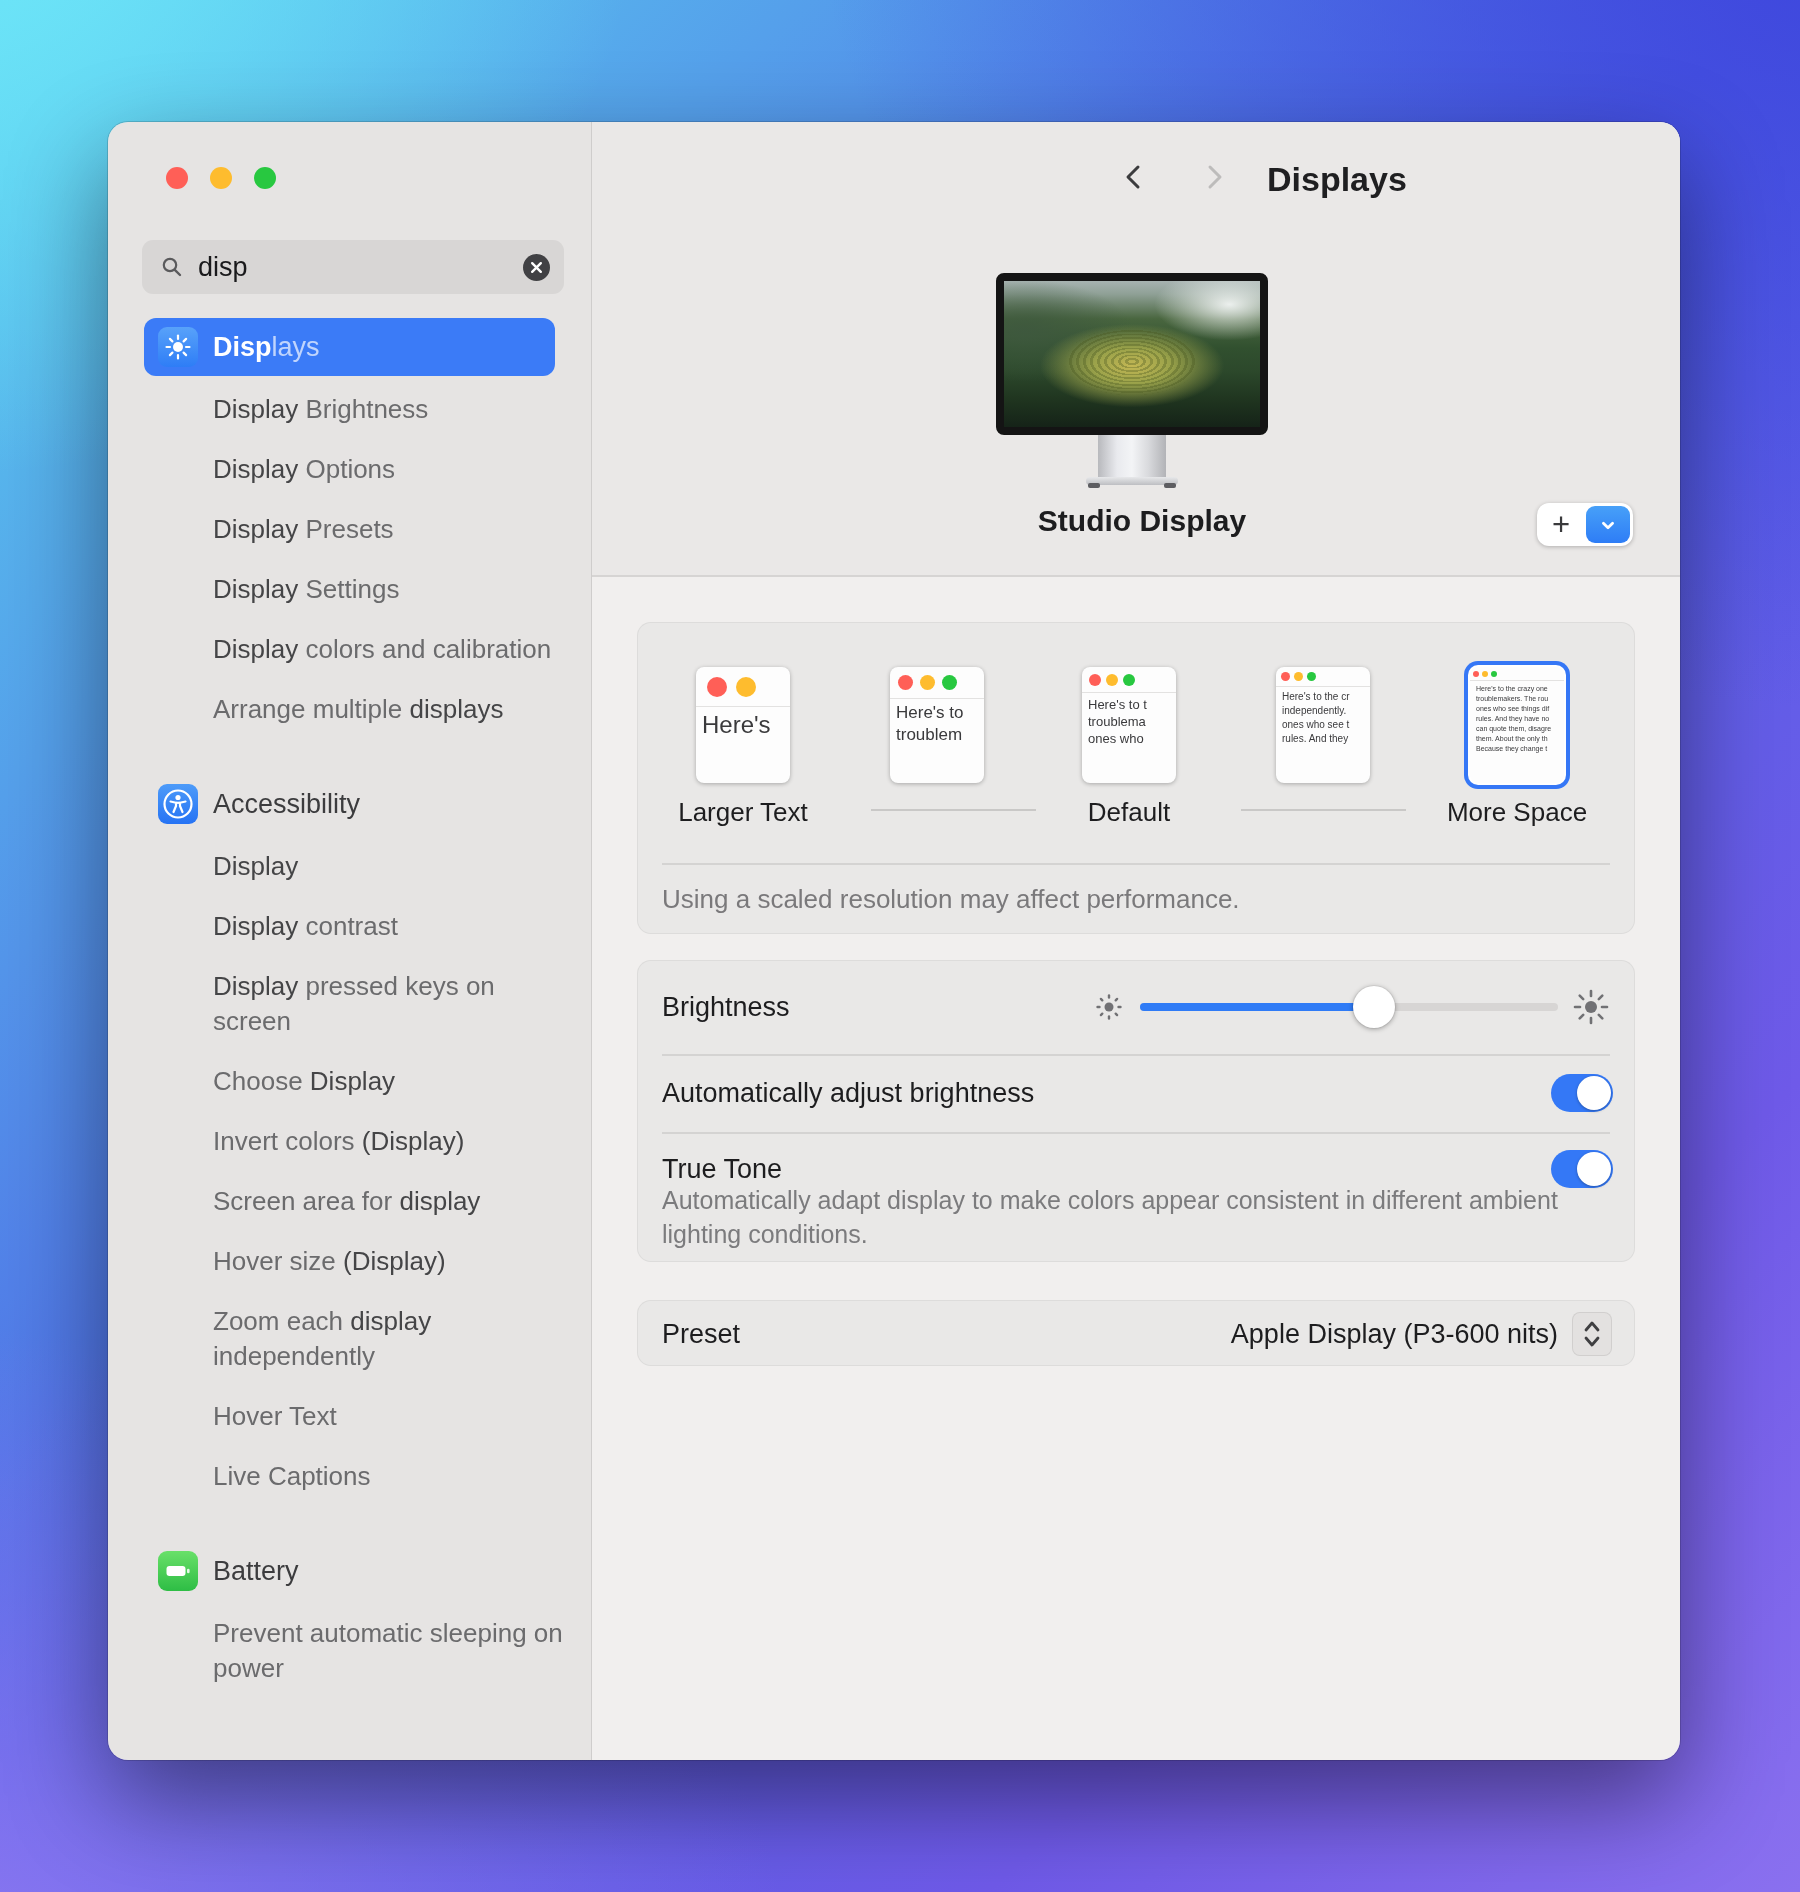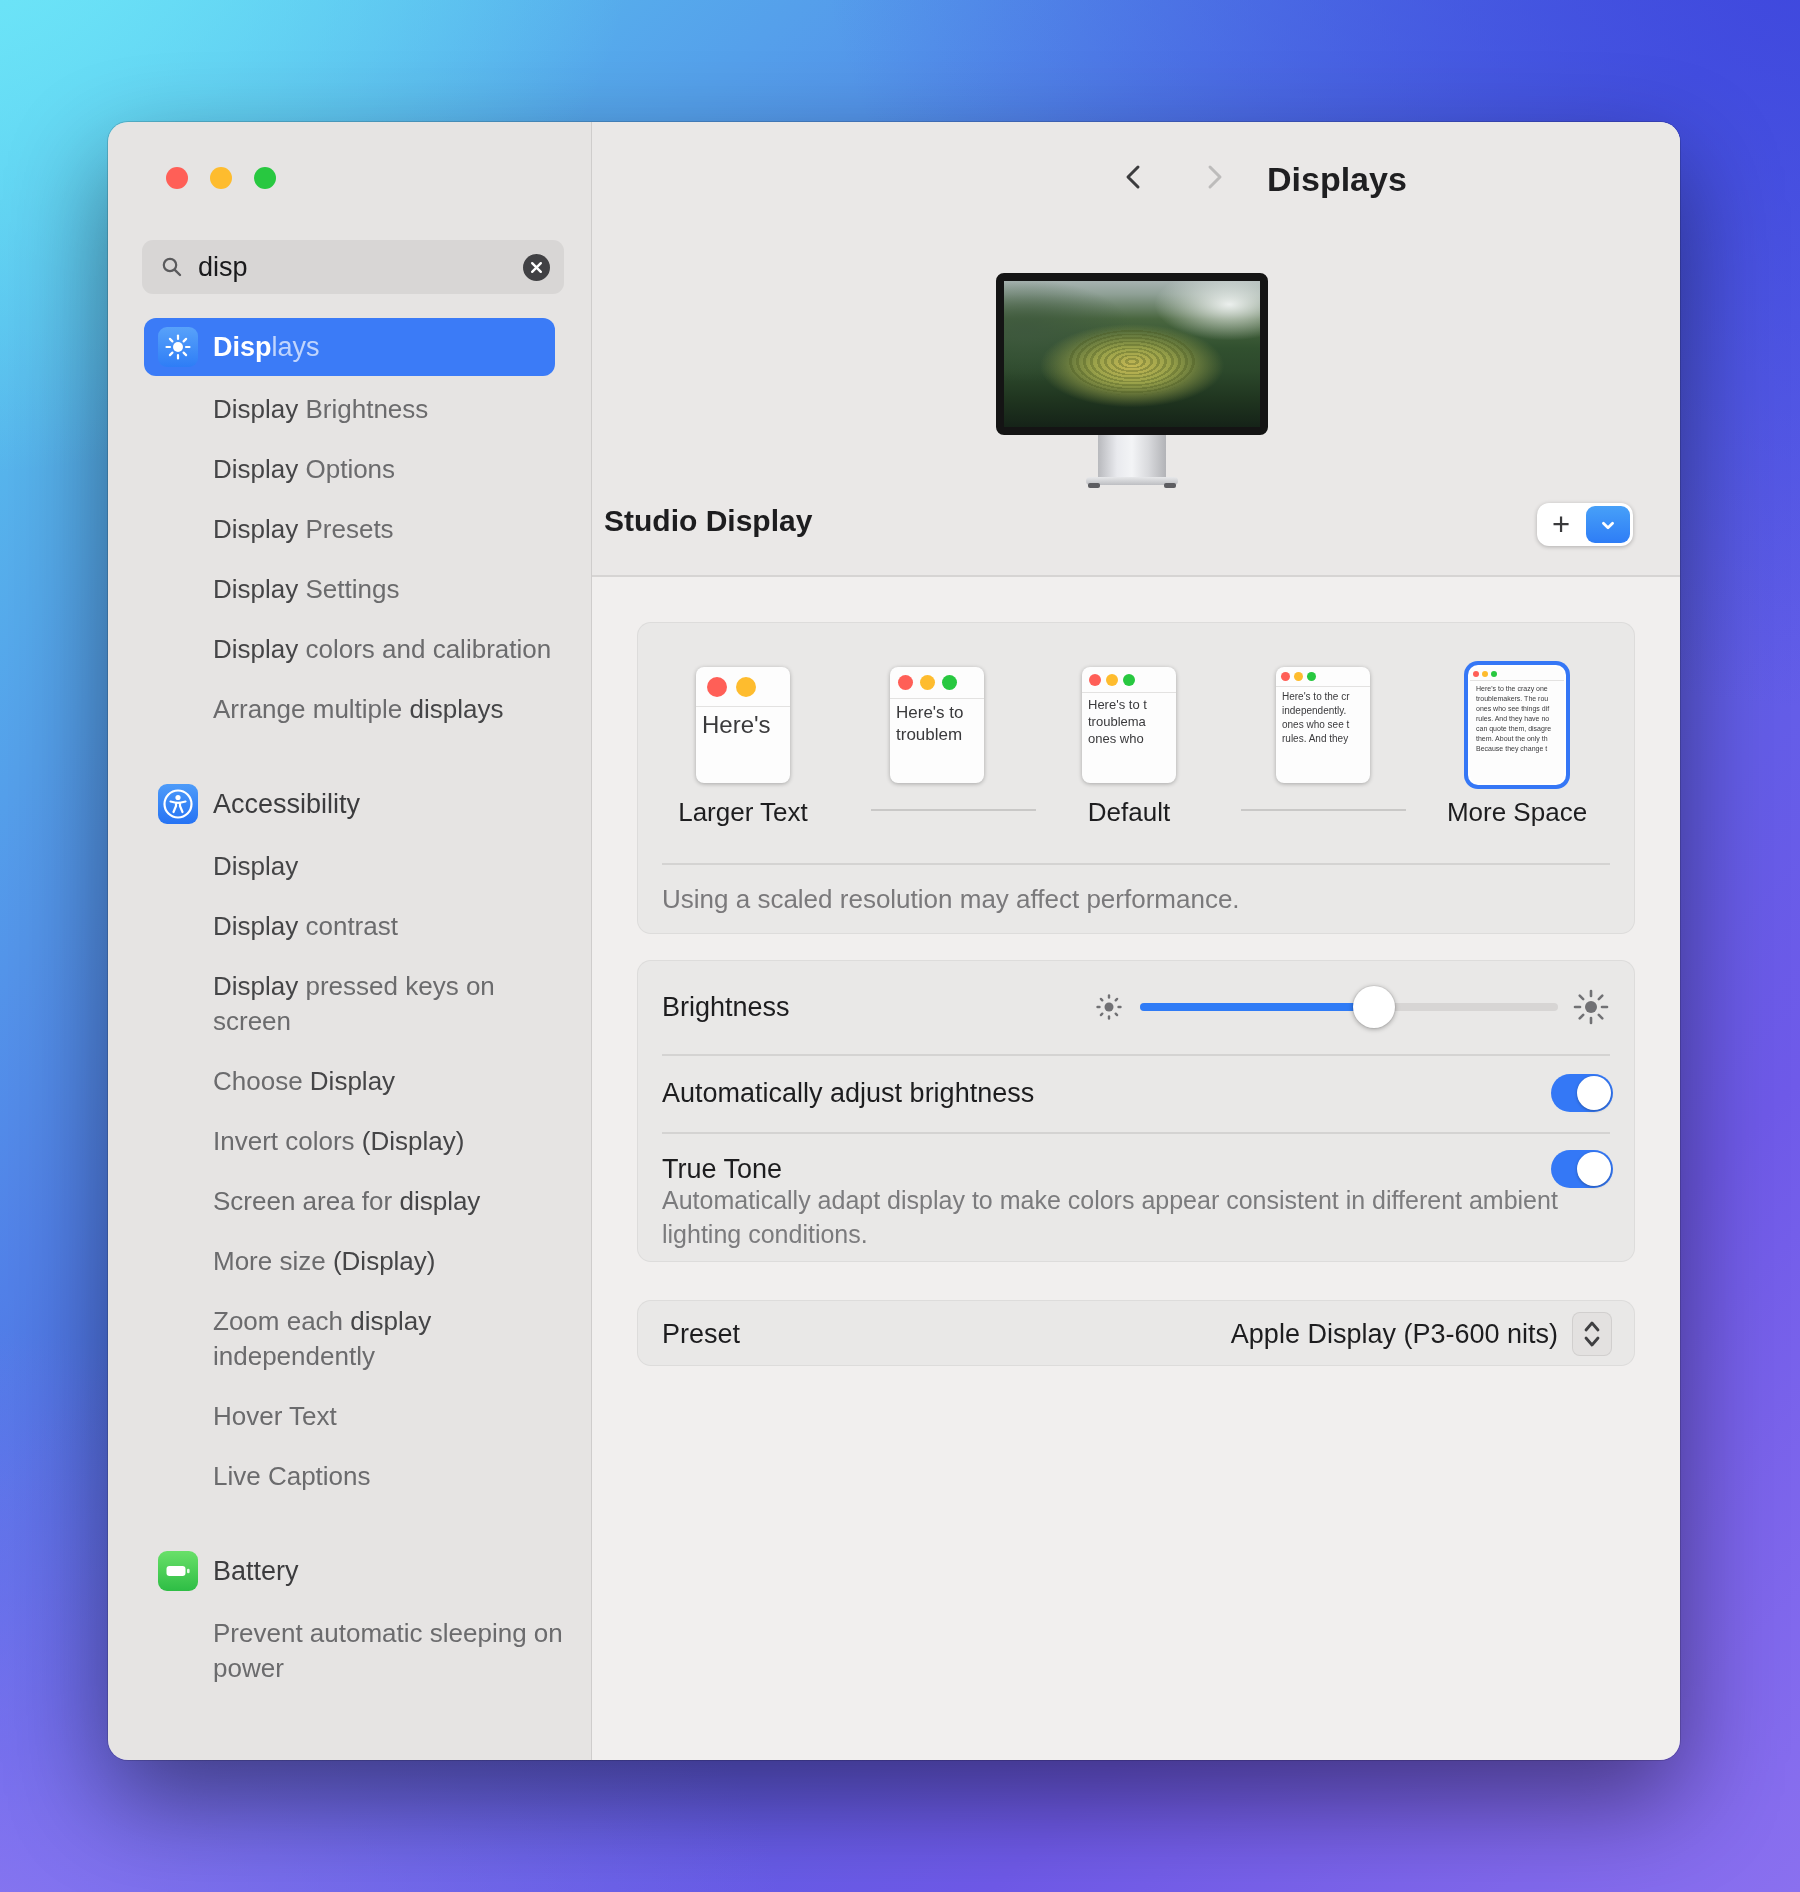--- a/index.html
+++ b/index.html
@@ -52,21 +52,21 @@
       radial-gradient(60% 50% at 8% 34%, rgba(62,88,62,.95) 0%, rgba(62,88,62,0) 70%),
       linear-gradient(180deg,#a7b3b1 0%,#8fa096 9%,#49663f 26%,#31502f 46%,#2c482b 62%,#1f341f 82%,#152318 100%);
     overflow:hidden;}
   .rings{position:absolute;left:24%;top:32%;width:52%;height:46%;border-radius:50%;opacity:.5;
     background:repeating-radial-gradient(ellipse at center, rgba(150,150,60,.0) 0 4px, rgba(70,85,30,.65) 4px 7px);}
   .stand{position:absolute;left:506px;top:313px;width:68px;height:44px;
     background:linear-gradient(90deg,#b8b9bd,#e9eaee 28%,#f3f4f6 50%,#d9dadd 74%,#b2b3b7);}
   .base{position:absolute;left:494px;top:355px;width:92px;height:8px;border-radius:4px;
     background:linear-gradient(180deg,#e7e8ea,#bdbec2);}
   .foot{position:absolute;top:361px;width:12px;height:5px;background:#5d5d61;border-radius:2px;}
-  .device-name{position:absolute;left:12px;right:0;top:382px;font-size:30px;
+  .device-name{position:absolute;left:12px;right:0;top:382px;text-align:center;font-size:30px;
     font-weight:700;color:#1d1d1f;}
   .add-btn{position:absolute;left:945px;top:381px;width:96px;height:43px;background:#fff;
     border-radius:12px;box-shadow:0 1px 4px rgba(0,0,0,.25);display:flex;align-items:center;}
   .add-plus{width:48px;text-align:center;font-size:31px;color:#3a3a3c;line-height:40px;}
   .add-chevron{position:absolute;left:49px;top:3px;width:44px;height:37px;border-radius:9px;
     background:linear-gradient(180deg,#47a0f8,#2e7df6);display:flex;align-items:center;justify-content:center;}
   .pane{position:absolute;left:0;top:455px;right:0;bottom:0;}
   .card{position:absolute;left:45px;width:998px;background:#e9e8e7;border:1px solid rgba(0,0,0,.05);
     border-radius:14px;}
   .card-divider{position:absolute;left:24px;right:24px;height:2px;background:rgba(0,0,0,.09);}
@@ -167,21 +167,21 @@
             </span>
             <span><span class="seg-n">Accessibility</span></span>
           </div>
           <div class="items">
             <div class="item"><span class="seg-b">Display</span></div>
             <div class="item"><span class="seg-b">Display</span><span class="seg-n"> contrast</span></div>
             <div class="item"><span class="seg-b">Display</span><span class="seg-n"> pressed keys on screen</span></div>
             <div class="item"><span class="seg-n">Choose </span><span class="seg-b">Display</span></div>
             <div class="item"><span class="seg-n">Invert colors </span><span class="seg-b">(Display)</span></div>
             <div class="item"><span class="seg-n">Screen area for </span><span class="seg-b">display</span></div>
-            <div class="item"><span class="seg-n">More size </span><span class="seg-b">(Display)</span></div>
+            <div class="item"><span class="seg-n">Hover size </span><span class="seg-b">(Display)</span></div>
             <div class="item"><span class="seg-n">Zoom each </span><span class="seg-b">display</span><span class="seg-n"> independently</span></div>
             <div class="item"><span class="seg-n">Hover Text</span></div>
             <div class="item"><span class="seg-n">Live Captions</span></div>
           </div>
           <div class="group-header group-gap">
             <span class="tile tile-battery">
               <svg width="30" height="30" viewBox="0 0 30 30">
                 <rect x="3.5" y="10" width="19" height="10" rx="3" fill="#fff"></rect>
                 <rect x="24" y="12.8" width="2.6" height="4.4" rx="1.3" fill="rgba(255,255,255,.85)"></rect>
               </svg>

